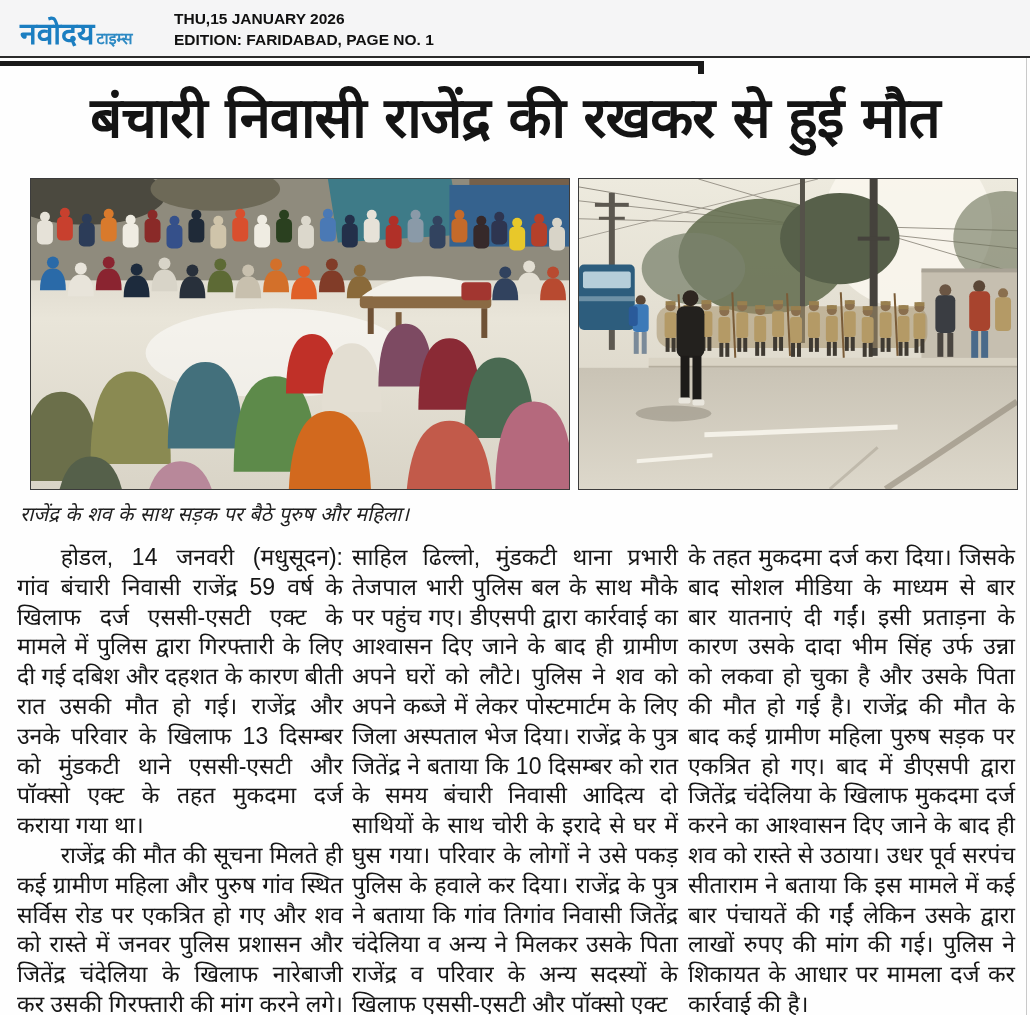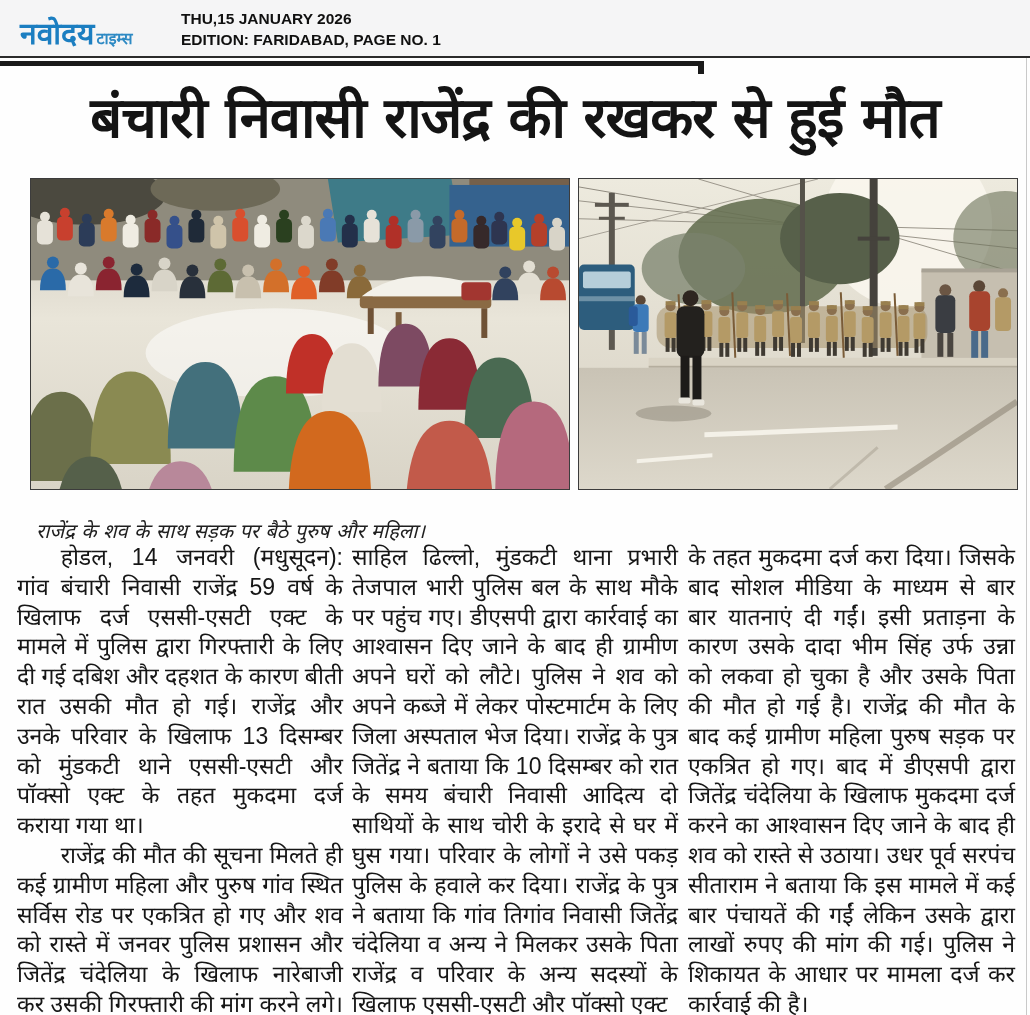--- a/index.html
+++ b/index.html
@@ -18,21 +18,21 @@
   .logo { position:absolute; left:20px; top:12px; white-space:nowrap; }
   .logo-main {
     font-family:"DejaVu Sans","Liberation Sans",sans-serif;
     font-weight:bold; font-size:30px; color:#1b7ec1; letter-spacing:0px;
   }
   .logo-sub {
     font-family:"DejaVu Sans","Liberation Sans",sans-serif;
     font-weight:bold; font-size:16px; color:#2e8ac4; margin-left:2px;
   }
   .dateline {
-    position:absolute; left:181px; top:8px;
+    position:absolute; left:174px; top:8px;
     font-family:"Liberation Sans","DejaVu Sans",sans-serif;
     font-weight:bold; font-size:15.5px; line-height:21px; color:#101010;
   }
   
   .rule-top { position:absolute; top:56px; left:0; width:1030px; height:2px; background:#2b2b2b; }
   .rule-thick { position:absolute; top:61px; left:0; width:704px; height:5px; background:#1a1a1a; }
   .rule-stub { position:absolute; top:61px; left:698px; width:6px; height:13px; background:#1a1a1a; }
   .rule-right { position:absolute; top:58px; left:1026px; width:1px; height:957px; background:#c9c9c9; }
   
   .headline {
@@ -44,21 +44,21 @@
   
   .photo { position:absolute; top:178px; border:1px solid #3c3c3c; background:#ddd; }
   .photo svg { display:block; width:100%; height:100%; }
   .photo-left  { left:30px;  width:540px; height:312px; }
   .photo-right { left:578px; width:440px; height:312px; }
   .caption {
     position:absolute; top:500px; margin:0;
     font-family:"DejaVu Serif","Liberation Serif",serif;
     font-style:italic; font-size:20px; color:#1e1e1e; white-space:nowrap;
   }
-  .caption-left { left:36px;margin-top:17px; }
+  .caption-left { left:20px; }
   .caption-right { left:586px; }
   
   .bodytext { position:absolute; top:543px; left:0; width:1030px; }
   .col {
     position:absolute; top:0;
     font-family:Liberation Sans, sans-serif;
     font-size:23px; line-height:29.8px; color:#161616; text-align:justify;
   }
   .col p { margin:0; }
   .col-1 { left:17px;  width:326px; }

